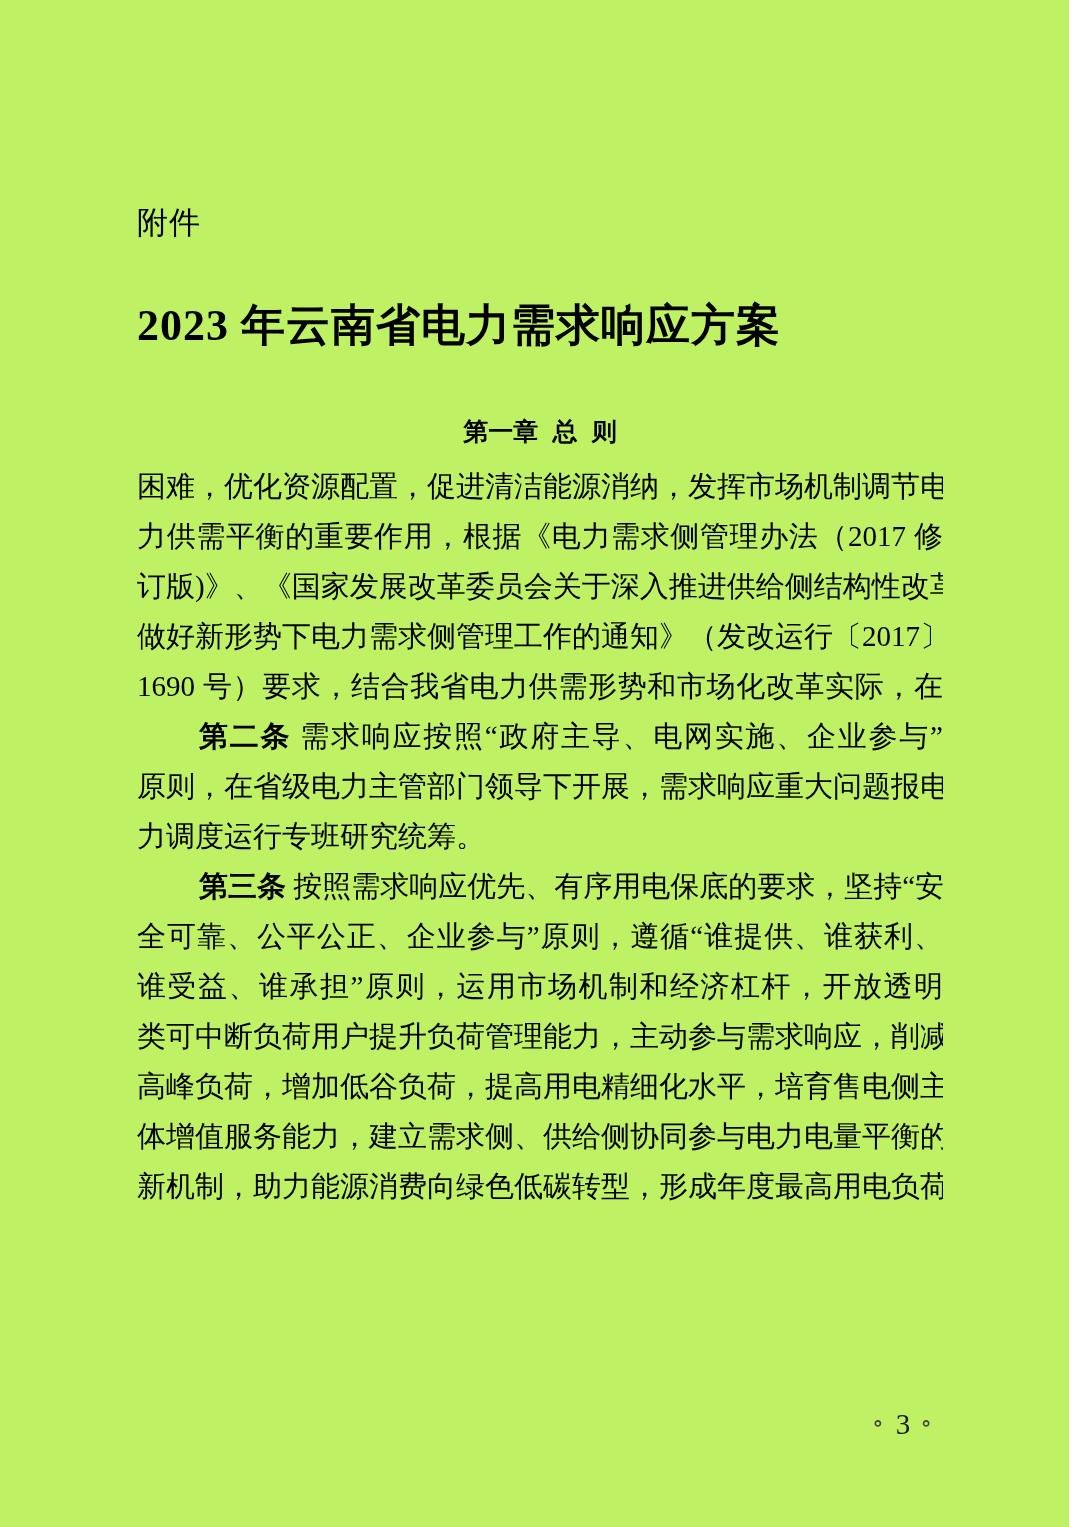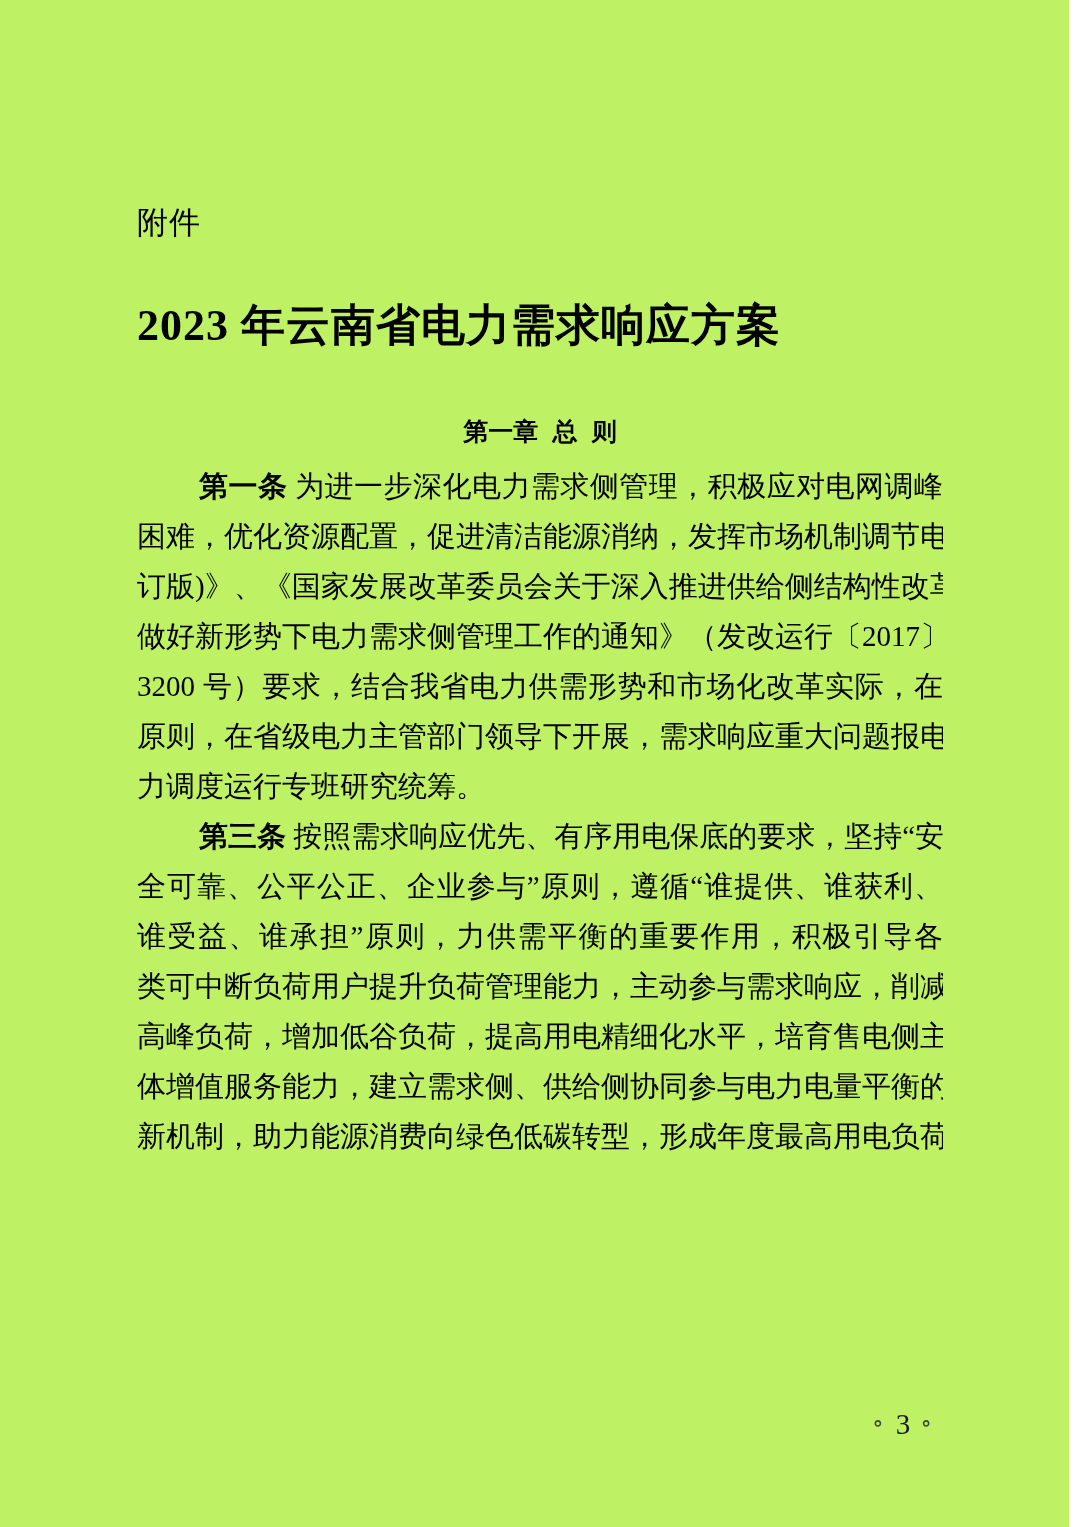--- a/index.html
+++ b/index.html
@@ -98,30 +98,31 @@
 
 <div class="page">
 
   <div class="attachment-label">附件</div>
 
   <h1 class="doc-title">2023 年云南省电力需求响应方案</h1>
 
   <h2 class="chapter-heading">第一章 总 则</h2>
 
   <div class="body-text">
-      <div class="line indent full"><span class="bold-run">第一条</span><span class="text-run"> 为进一步深化电力需求侧管理，积极应对电网调峰</span></div>
       <div class="line full"><span class="text-run">困难，优化资源配置，促进清洁能源消纳，发挥市场机制调节电</span></div>
+      <div class="line full"><span class="text-run">力供需平衡的重要作用，根据《电力需求侧管理办法（2017 修</span></div>
       <div class="line full"><span class="text-run">订版)》、《国家发展改革委员会关于深入推进供给侧结构性改革</span></div>
       <div class="line full"><span class="text-run">做好新形势下电力需求侧管理工作的通知》（发改运行〔2017〕</span></div>
-      <div class="line full"><span class="text-run">3200 号）要求，结合我省电力供需形势和市场化改革实际，在</span></div>
+      <div class="line full"><span class="text-run">1690 号）要求，结合我省电力供需形势和市场化改革实际，在</span></div>
+      <div class="line indent full"><span class="bold-run">第二条</span><span class="text-run"> 需求响应按照“政府主导、电网实施、企业参与”</span></div>
       <div class="line full"><span class="text-run">原则，在省级电力主管部门领导下开展，需求响应重大问题报电</span></div>
       <div class="line para-end"><span class="text-run">力调度运行专班研究统筹。</span></div>
       <div class="line indent full"><span class="bold-run">第三条</span><span class="text-run"> 按照需求响应优先、有序用电保底的要求，坚持“安</span></div>
       <div class="line full"><span class="text-run">全可靠、公平公正、企业参与”原则，遵循“谁提供、谁获利、</span></div>
-      <div class="line full"><span class="text-run">谁受益、谁承担”原则，力供需平衡的重要作用，积极引导各</span></div>
+      <div class="line full"><span class="text-run">谁受益、谁承担”原则，运用市场机制和经济杠杆，开放透明</span></div>
       <div class="line full"><span class="text-run">类可中断负荷用户提升负荷管理能力，主动参与需求响应，削减</span></div>
       <div class="line full"><span class="text-run">高峰负荷，增加低谷负荷，提高用电精细化水平，培育售电侧主</span></div>
       <div class="line full"><span class="text-run">体增值服务能力，建立需求侧、供给侧协同参与电力电量平衡的</span></div>
       <div class="line full"><span class="text-run">新机制，助力能源消费向绿色低碳转型，形成年度最高用电负荷</span></div>
     </div>
 
   <div class="page-footer">
     <span class="footer-ring left">∘</span>
     <span class="page-num">3</span>
     <span class="footer-ring right">∘</span>

